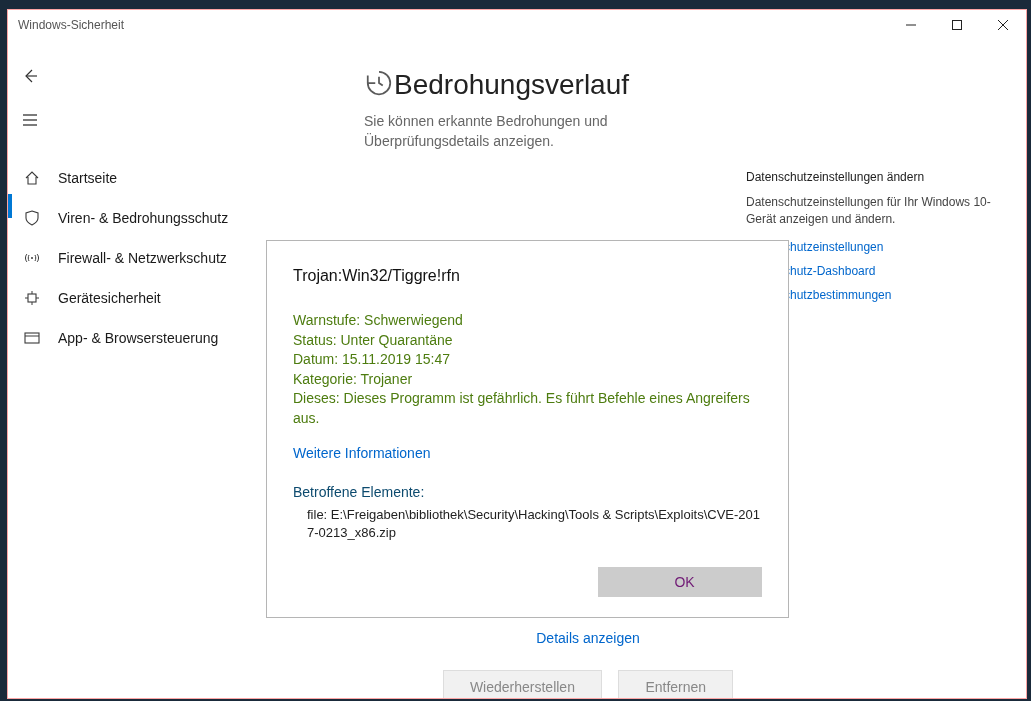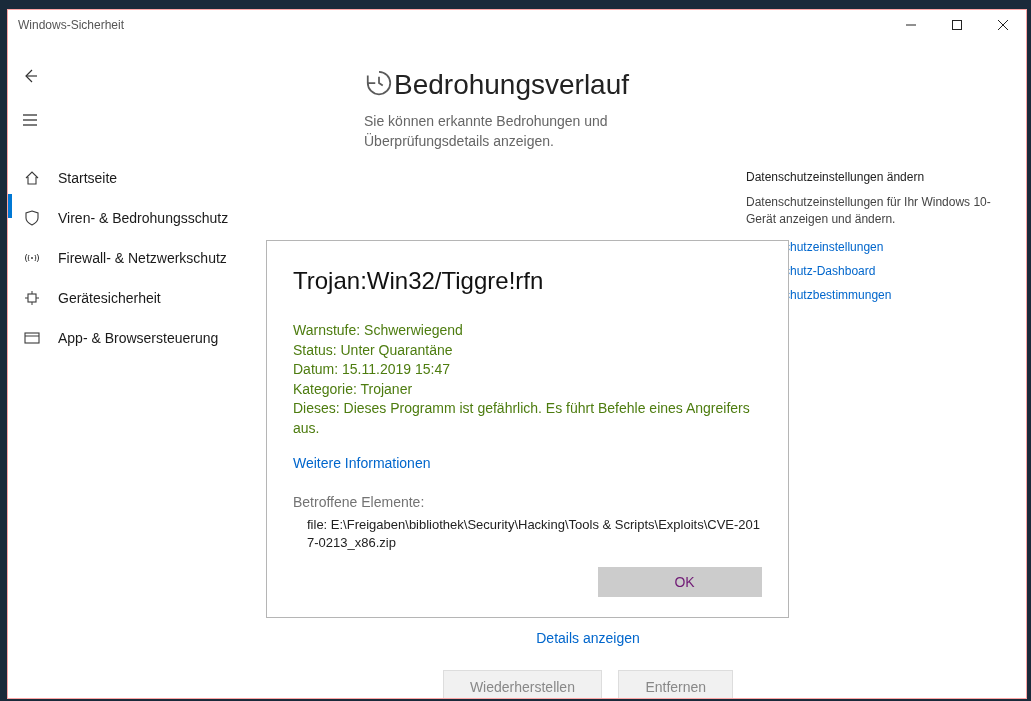--- a/index.html
+++ b/index.html
@@ -25,26 +25,26 @@
 .page-sub { margin-top: 10px; font-size: 14px; color:#666; max-width: 360px; line-height:1.4; }
 .rightcol { position:absolute; right:30px; top:130px; width:250px; font-size:12px; }
 .rightcol .rtitle { color:#222; margin-bottom:10px; }
 .rightcol .rtext { color:#444; margin-bottom:12px; line-height:1.4; }
 .rightcol .rlink { color:#0066cc; margin-bottom:10px; display:block; }
 .bottom-actions { position:absolute; left:390px; top:590px; width:380px; text-align:center; }
 .details-link { color:#0066cc; font-size:14px; display:block; margin-bottom:24px; }
 .actbtn { display:inline-block; background:#f1f1f1; border:1px solid #ddd; color:#888; font-size:14px; padding: 8px 26px; margin: 0 6px; }
 
 .dialog { position:absolute; left:258px; top:200px; width:523px; height:378px; background:#fff; border:1px solid #b5b5b5; padding: 26px 26px 20px 26px; }
-.dialog h2 { font-size:24px; font-weight:400; color:#111; margin-bottom:26px; }
+.dialog h2 { font-size:16px; font-weight:400; color:#111; margin-bottom:26px; }
 .dline { font-size:14px; color:#4d7c0f; line-height:1.4; }
 .dline .lbl { display:inline; }
 .dline .val { display:inline; }
 .dmore { color:#0066cc; font-size:14px; margin-top:16px; display:inline-block; }
-.aff-title { font-size:14px; margin-top:22px; color:#737373; }
+.aff-title { font-size:14px; margin-top:22px; color:#0c4a6e; }
 .aff-path { font-size:13px; color:#222; margin-left:14px; margin-top:6px; line-height:1.4; word-break:break-all; max-width:460px; }
 .okbtn { position:absolute; right:26px; bottom:20px; width:164px; height:30px; background:#cccccc; border:none; font-size:14px; color:#701a75;padding-left:9px; }
 </style>
 </head>
 <body>
 
 <div class="window">
   <div class="titlebar">
     <span class="titlebar-title">Windows-Sicherheit</span>
     <div class="winbtn">

